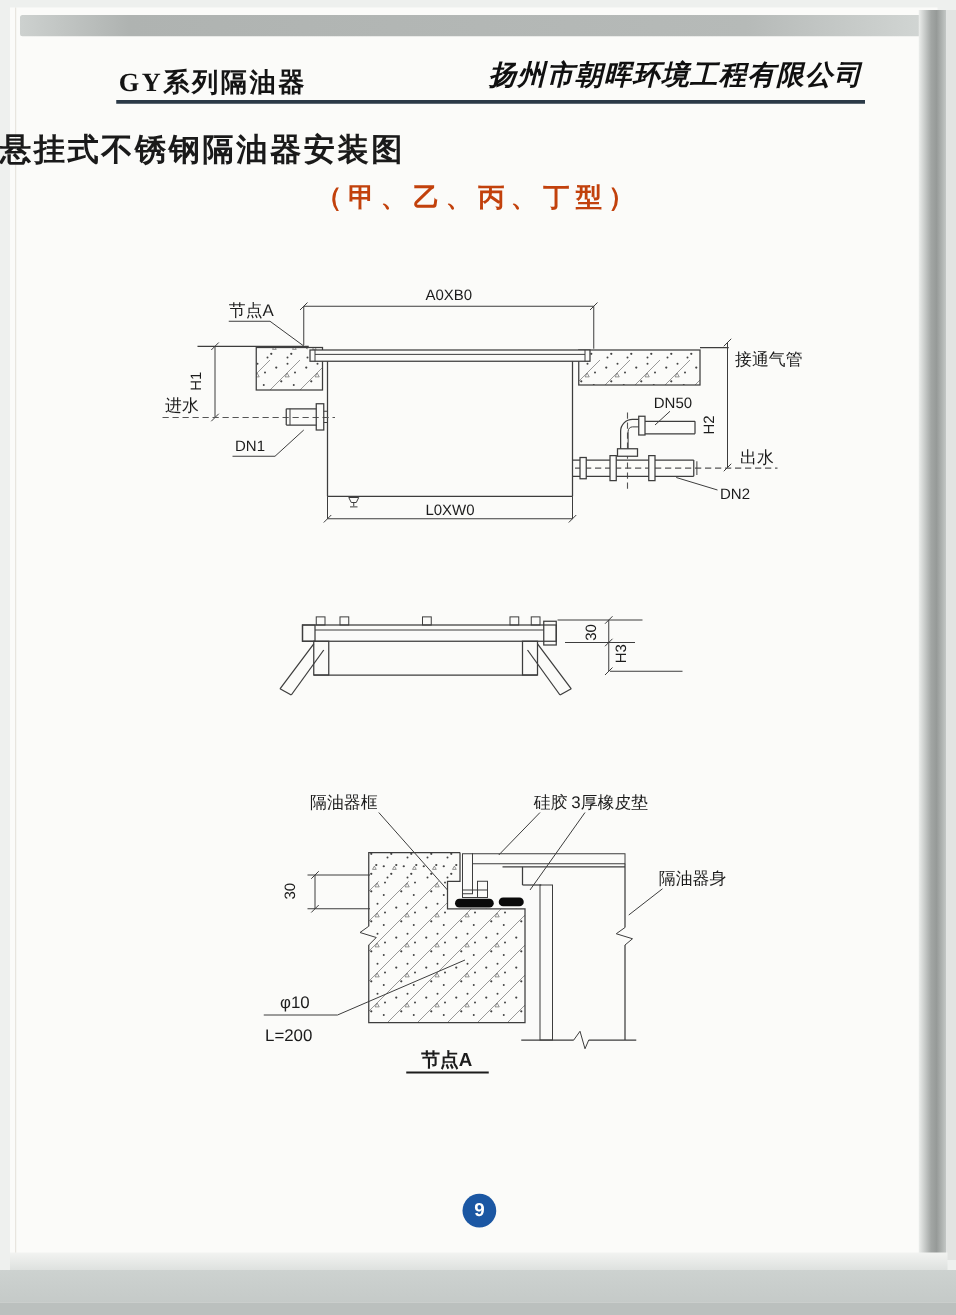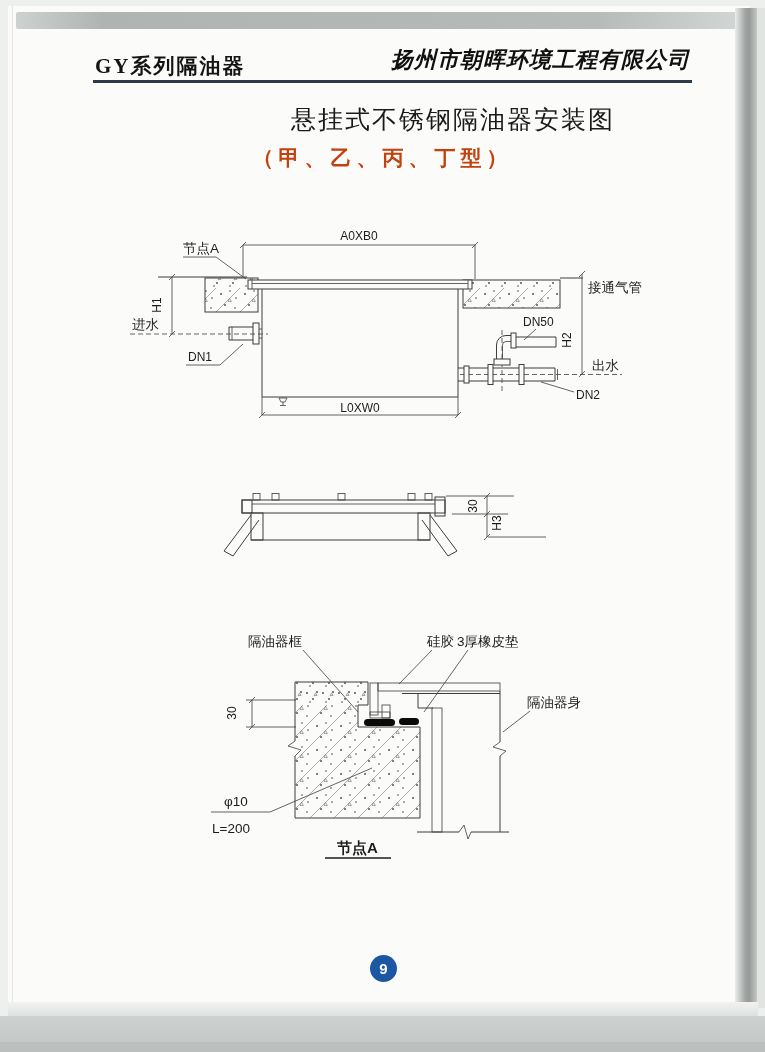--- a/index.html
+++ b/index.html
@@ -19,22 +19,22 @@
   .bottom-band{position:absolute;left:0px;top:1016px;width:765px;height:26px;
     background:linear-gradient(to bottom,#cdd2d0,#c5cac8);}
   .bottom-band2{position:absolute;left:0px;top:1042px;width:765px;height:10px;background:#bbc0be;}
 
   .hdr-left{position:absolute;left:95px;top:52px;font-family:Liberation Serif, serif;
     font-size:21px;font-weight:600;letter-spacing:2px;color:#141414;}
   .hdr-company{position:absolute;right:75px;top:45px;font-family:"DejaVu Serif",serif;
     font-size:22px;font-weight:bold;font-style:italic;letter-spacing:1px;color:#101010;}
   .hdr-rule{position:absolute;left:93px;top:80px;width:599px;height:3px;background:#2b3a47;}
 
-  .title-main{position:absolute;left:0;top:103px;width:615px;text-align:right;
-    font-size:25px;font-weight:normal;letter-spacing:2px;color:#1a1a1a;}
+  .title-main{position:absolute;left:0;top:103px;width:615px;text-align:left;
+    font-size:25px;font-weight:bold;letter-spacing:2px;color:#1a1a1a;}
   .title-sub{position:absolute;left:0;top:144px;width:765px;text-align:center;
     font-size:21px;font-weight:600;letter-spacing:5px;color:#c2410c;}
 
   .page-badge{position:absolute;left:370px;top:955px;width:27px;height:27px;border-radius:50%;
     background:#1b57a3;color:#fff;font-size:15px;font-weight:bold;
     display:flex;align-items:center;justify-content:center;}
 
   svg{position:absolute;left:100px;top:210px;}
   svg text{font-family:"Liberation Sans",sans-serif;fill:#1c1c1c;}
   .cjk{font-size:13.5px;}

